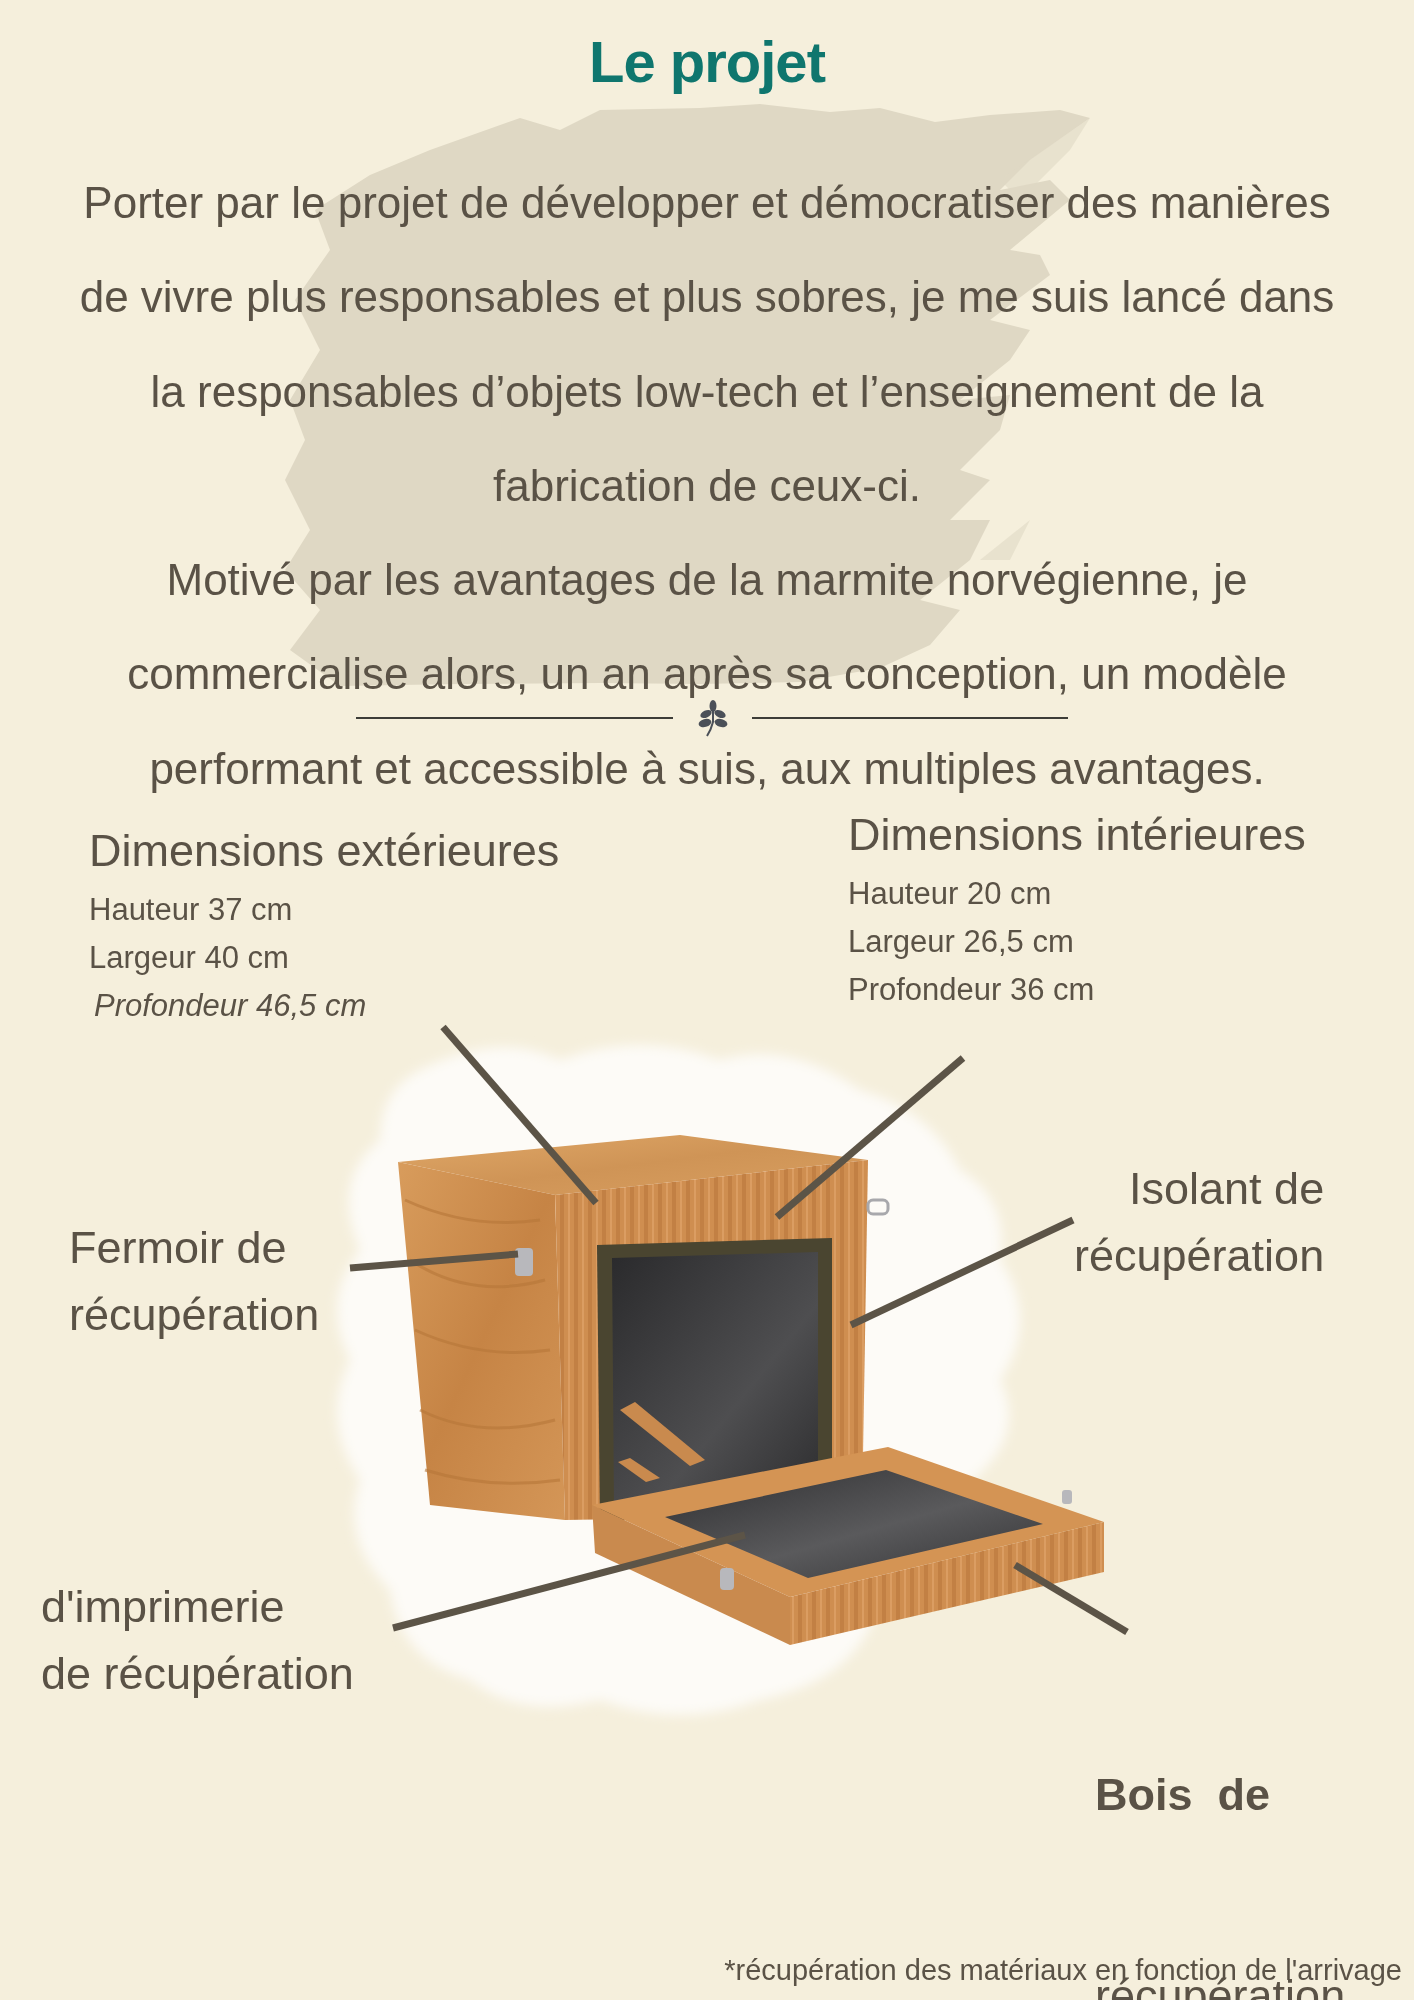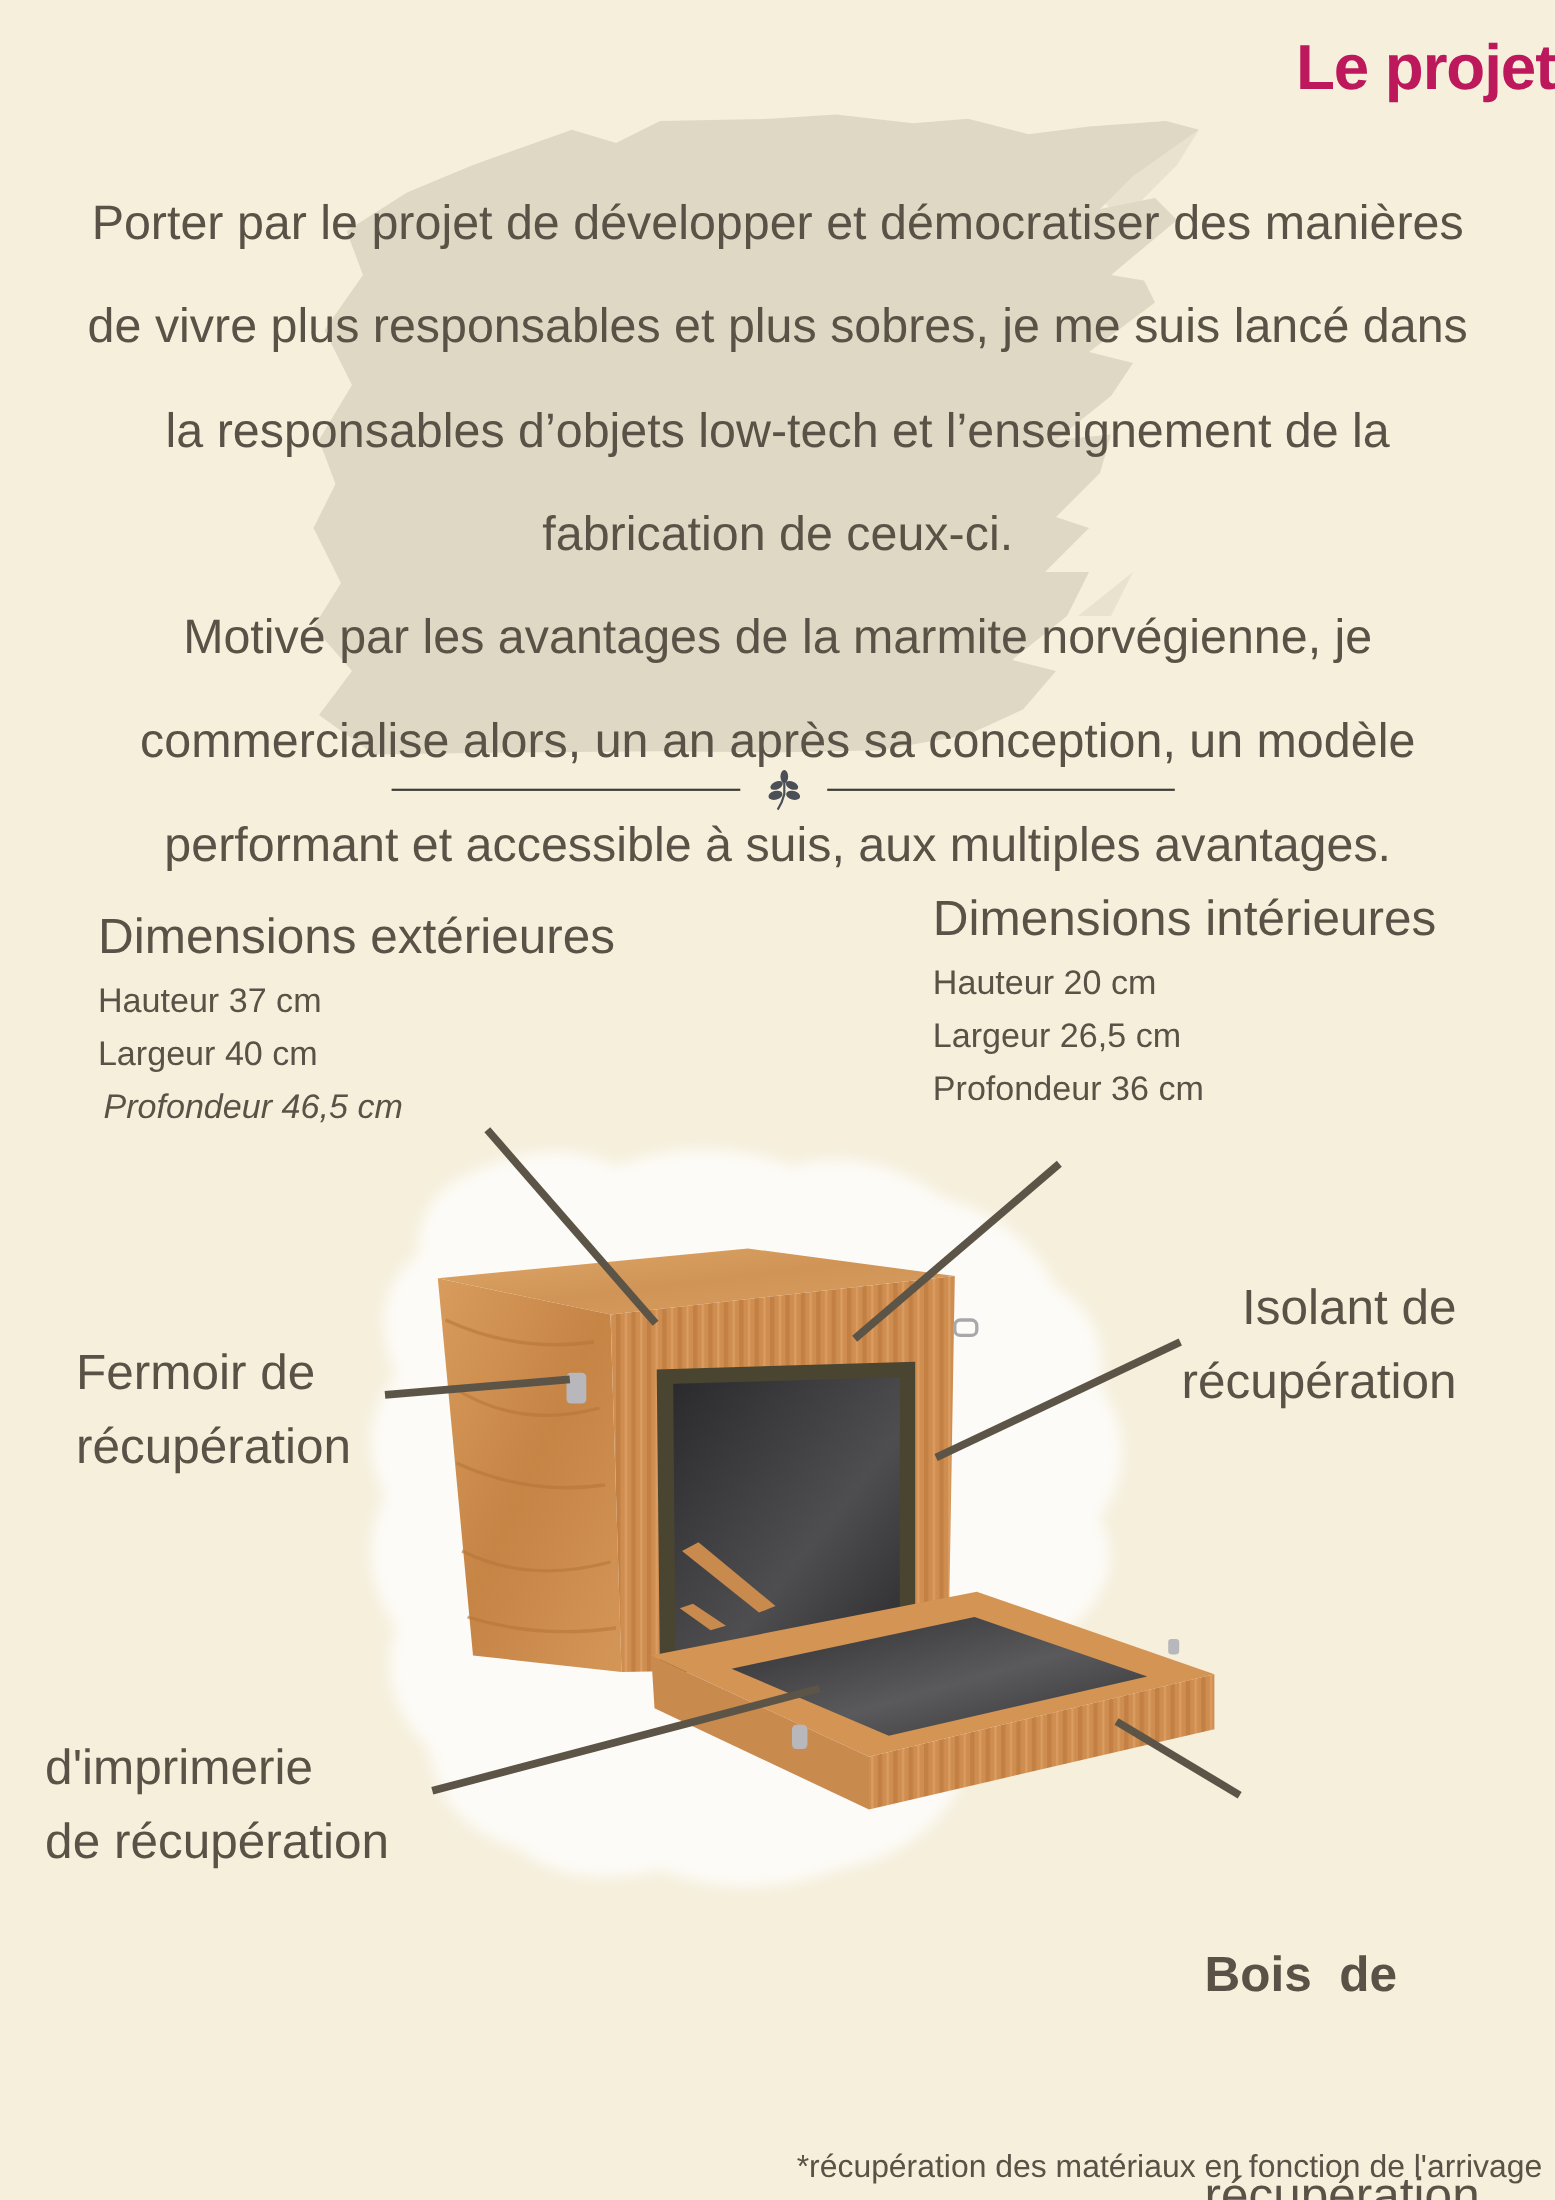--- a/index.html
+++ b/index.html
@@ -4,23 +4,23 @@
 <style>
   html, body { margin: 0; padding: 0; }
   body {
     width: 1414px; height: 2000px; position: relative; overflow: hidden;
     background: #f5efdc;
     font-family: "Liberation Sans", "DejaVu Sans", sans-serif;
     color: #5a5246;
   }
   #brush { position: absolute; left: 0; top: 0; width: 1414px; height: 760px; }
   .title {
-    position: absolute; left: 0; width: 1414px; top: 22px; text-align: right;
+    position: absolute; left: 0; width: 1414px; top: 22px; text-align: center;
     font-size: 58px; font-weight: bold; letter-spacing: -1px; line-height: 80px;
-    color: #be185d;
+    color: #0f766e;
   }
   .intro {
     position: absolute; left: 20px; width: 1374px; top: 142px; text-align: center;
     font-size: 44px; line-height: 66.3px; color: #5a5246;
   }
   .intro div { white-space: nowrap; margin-top: 28px; }
   .divider-line { position: absolute; top: 717px; height: 2px; background: #3d3d38; }
   #leaf { position: absolute; left: 695px; top: 698px; width: 36px; height: 40px; }
   .dim-title { position: absolute; font-size: 45px; line-height: 56px; white-space: nowrap; }
   .dim-item { position: absolute; font-size: 31px; line-height: 48px; white-space: nowrap; }

